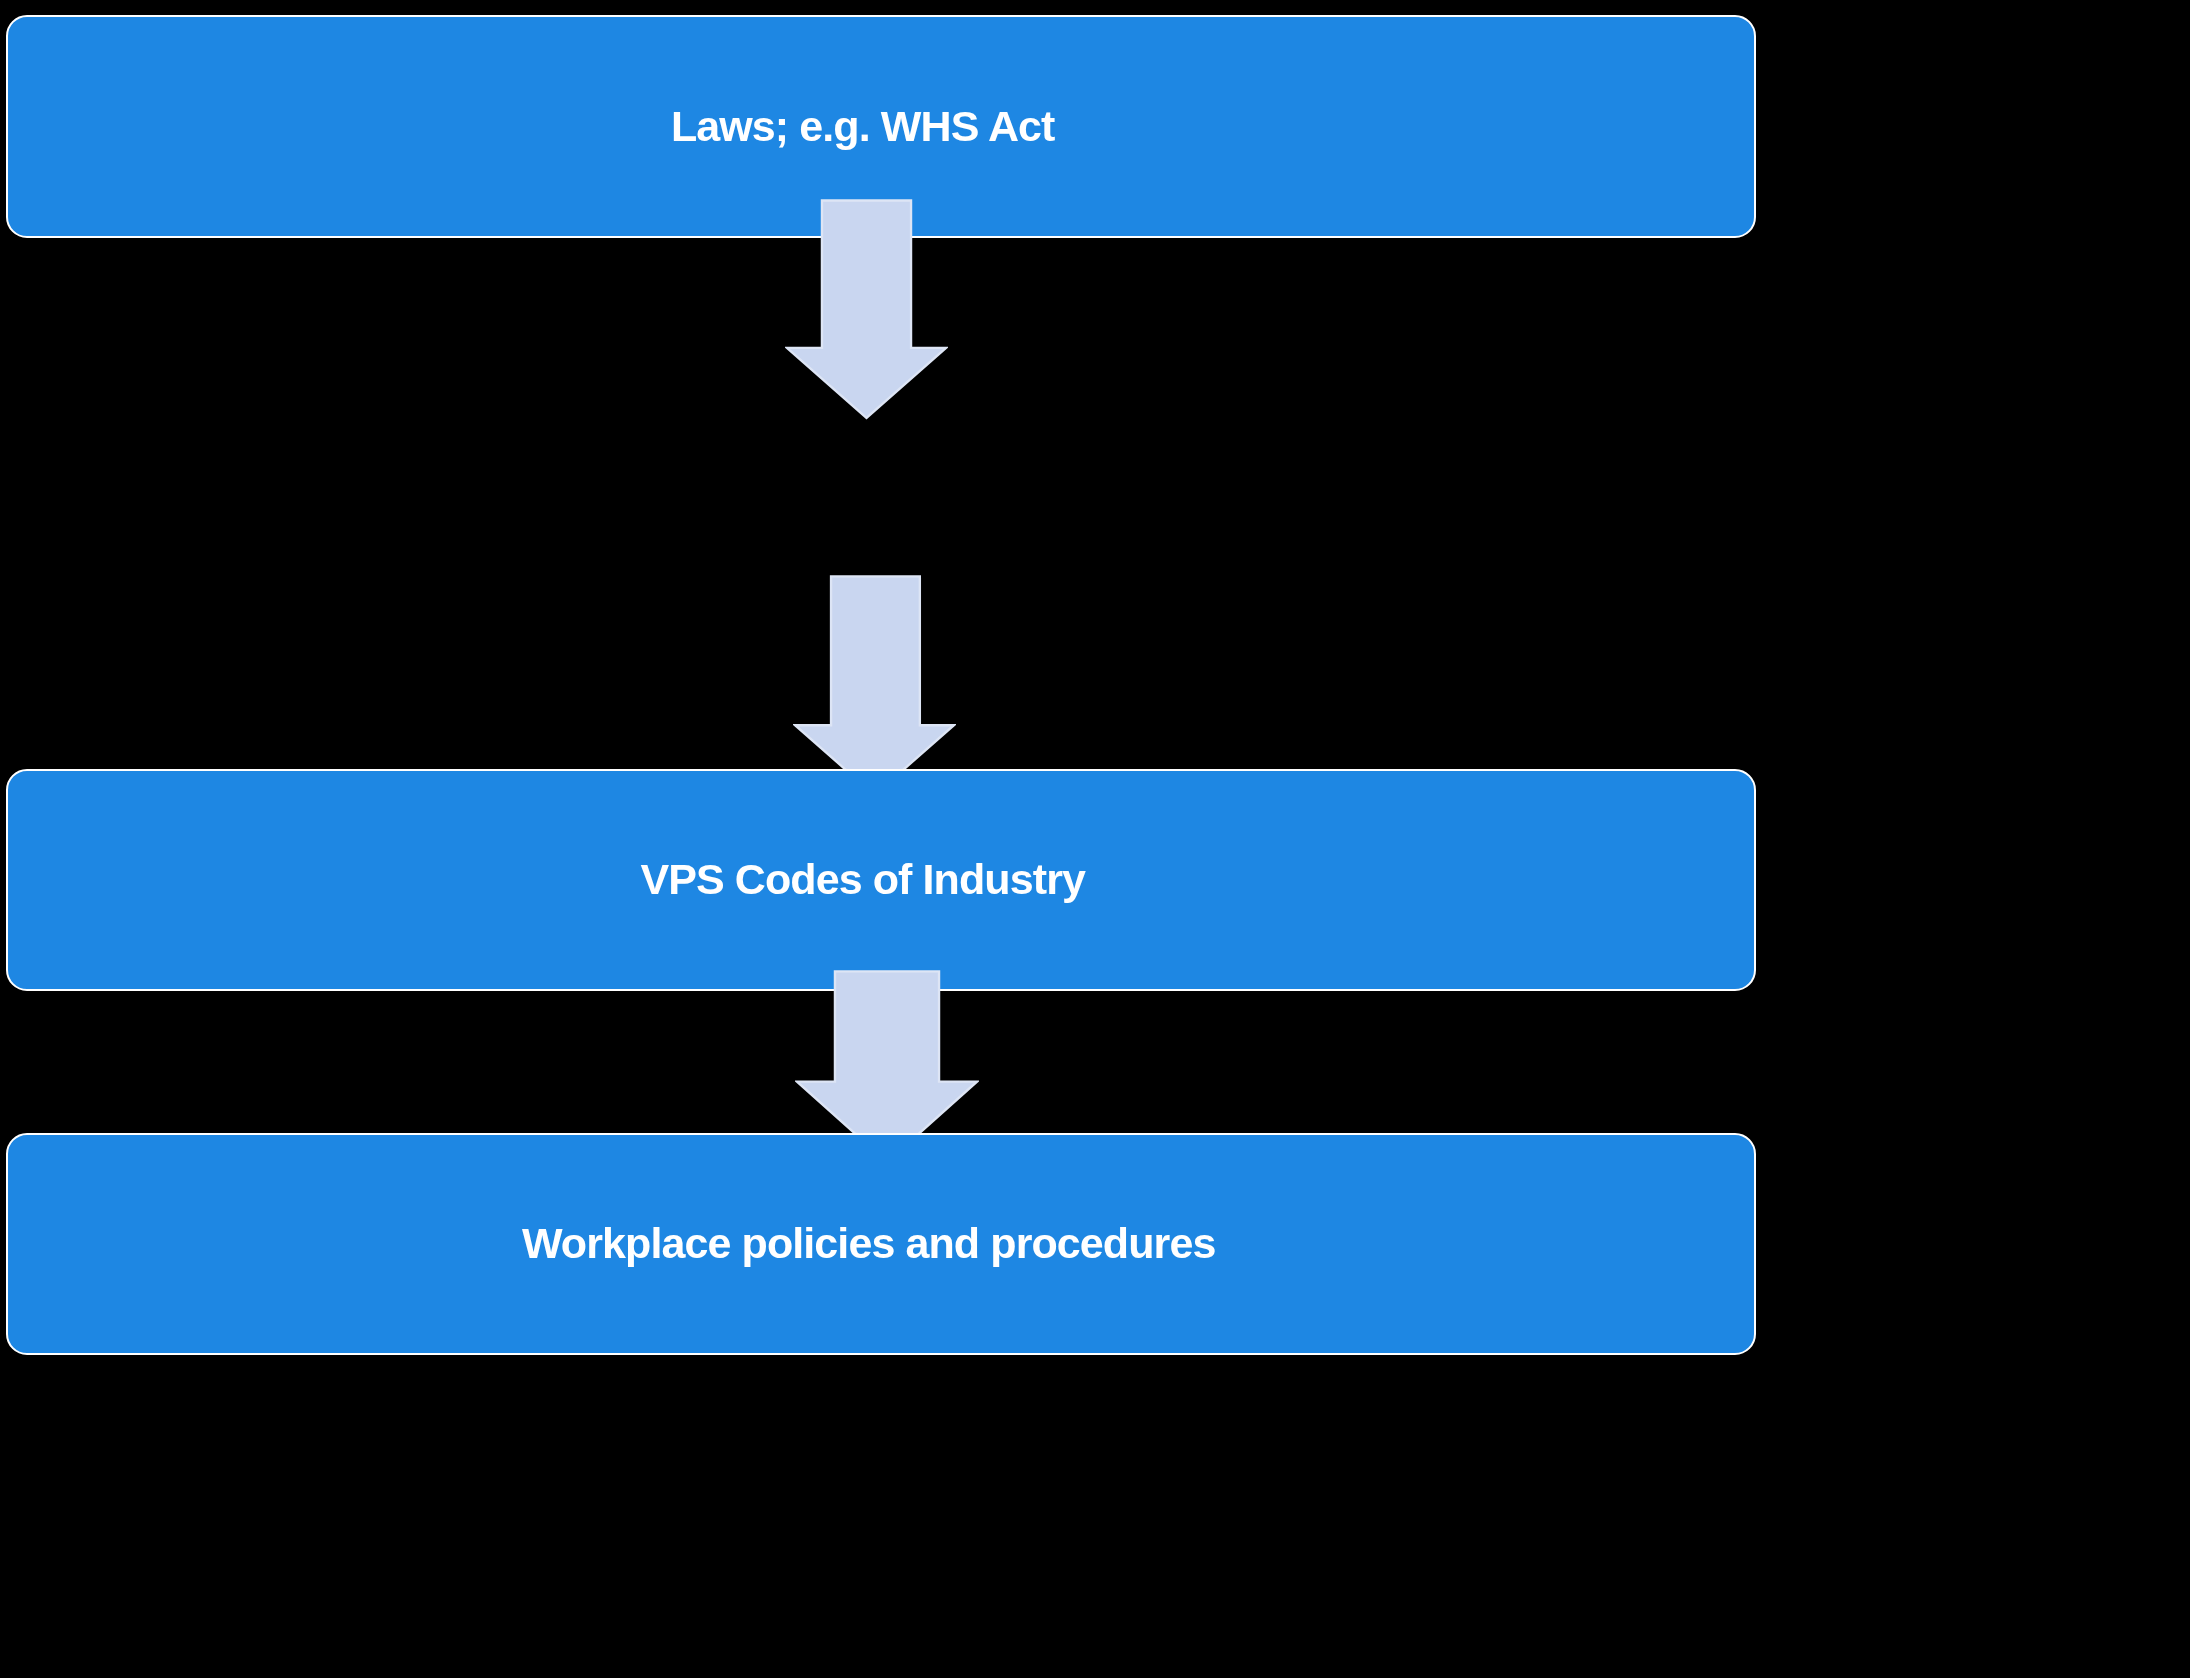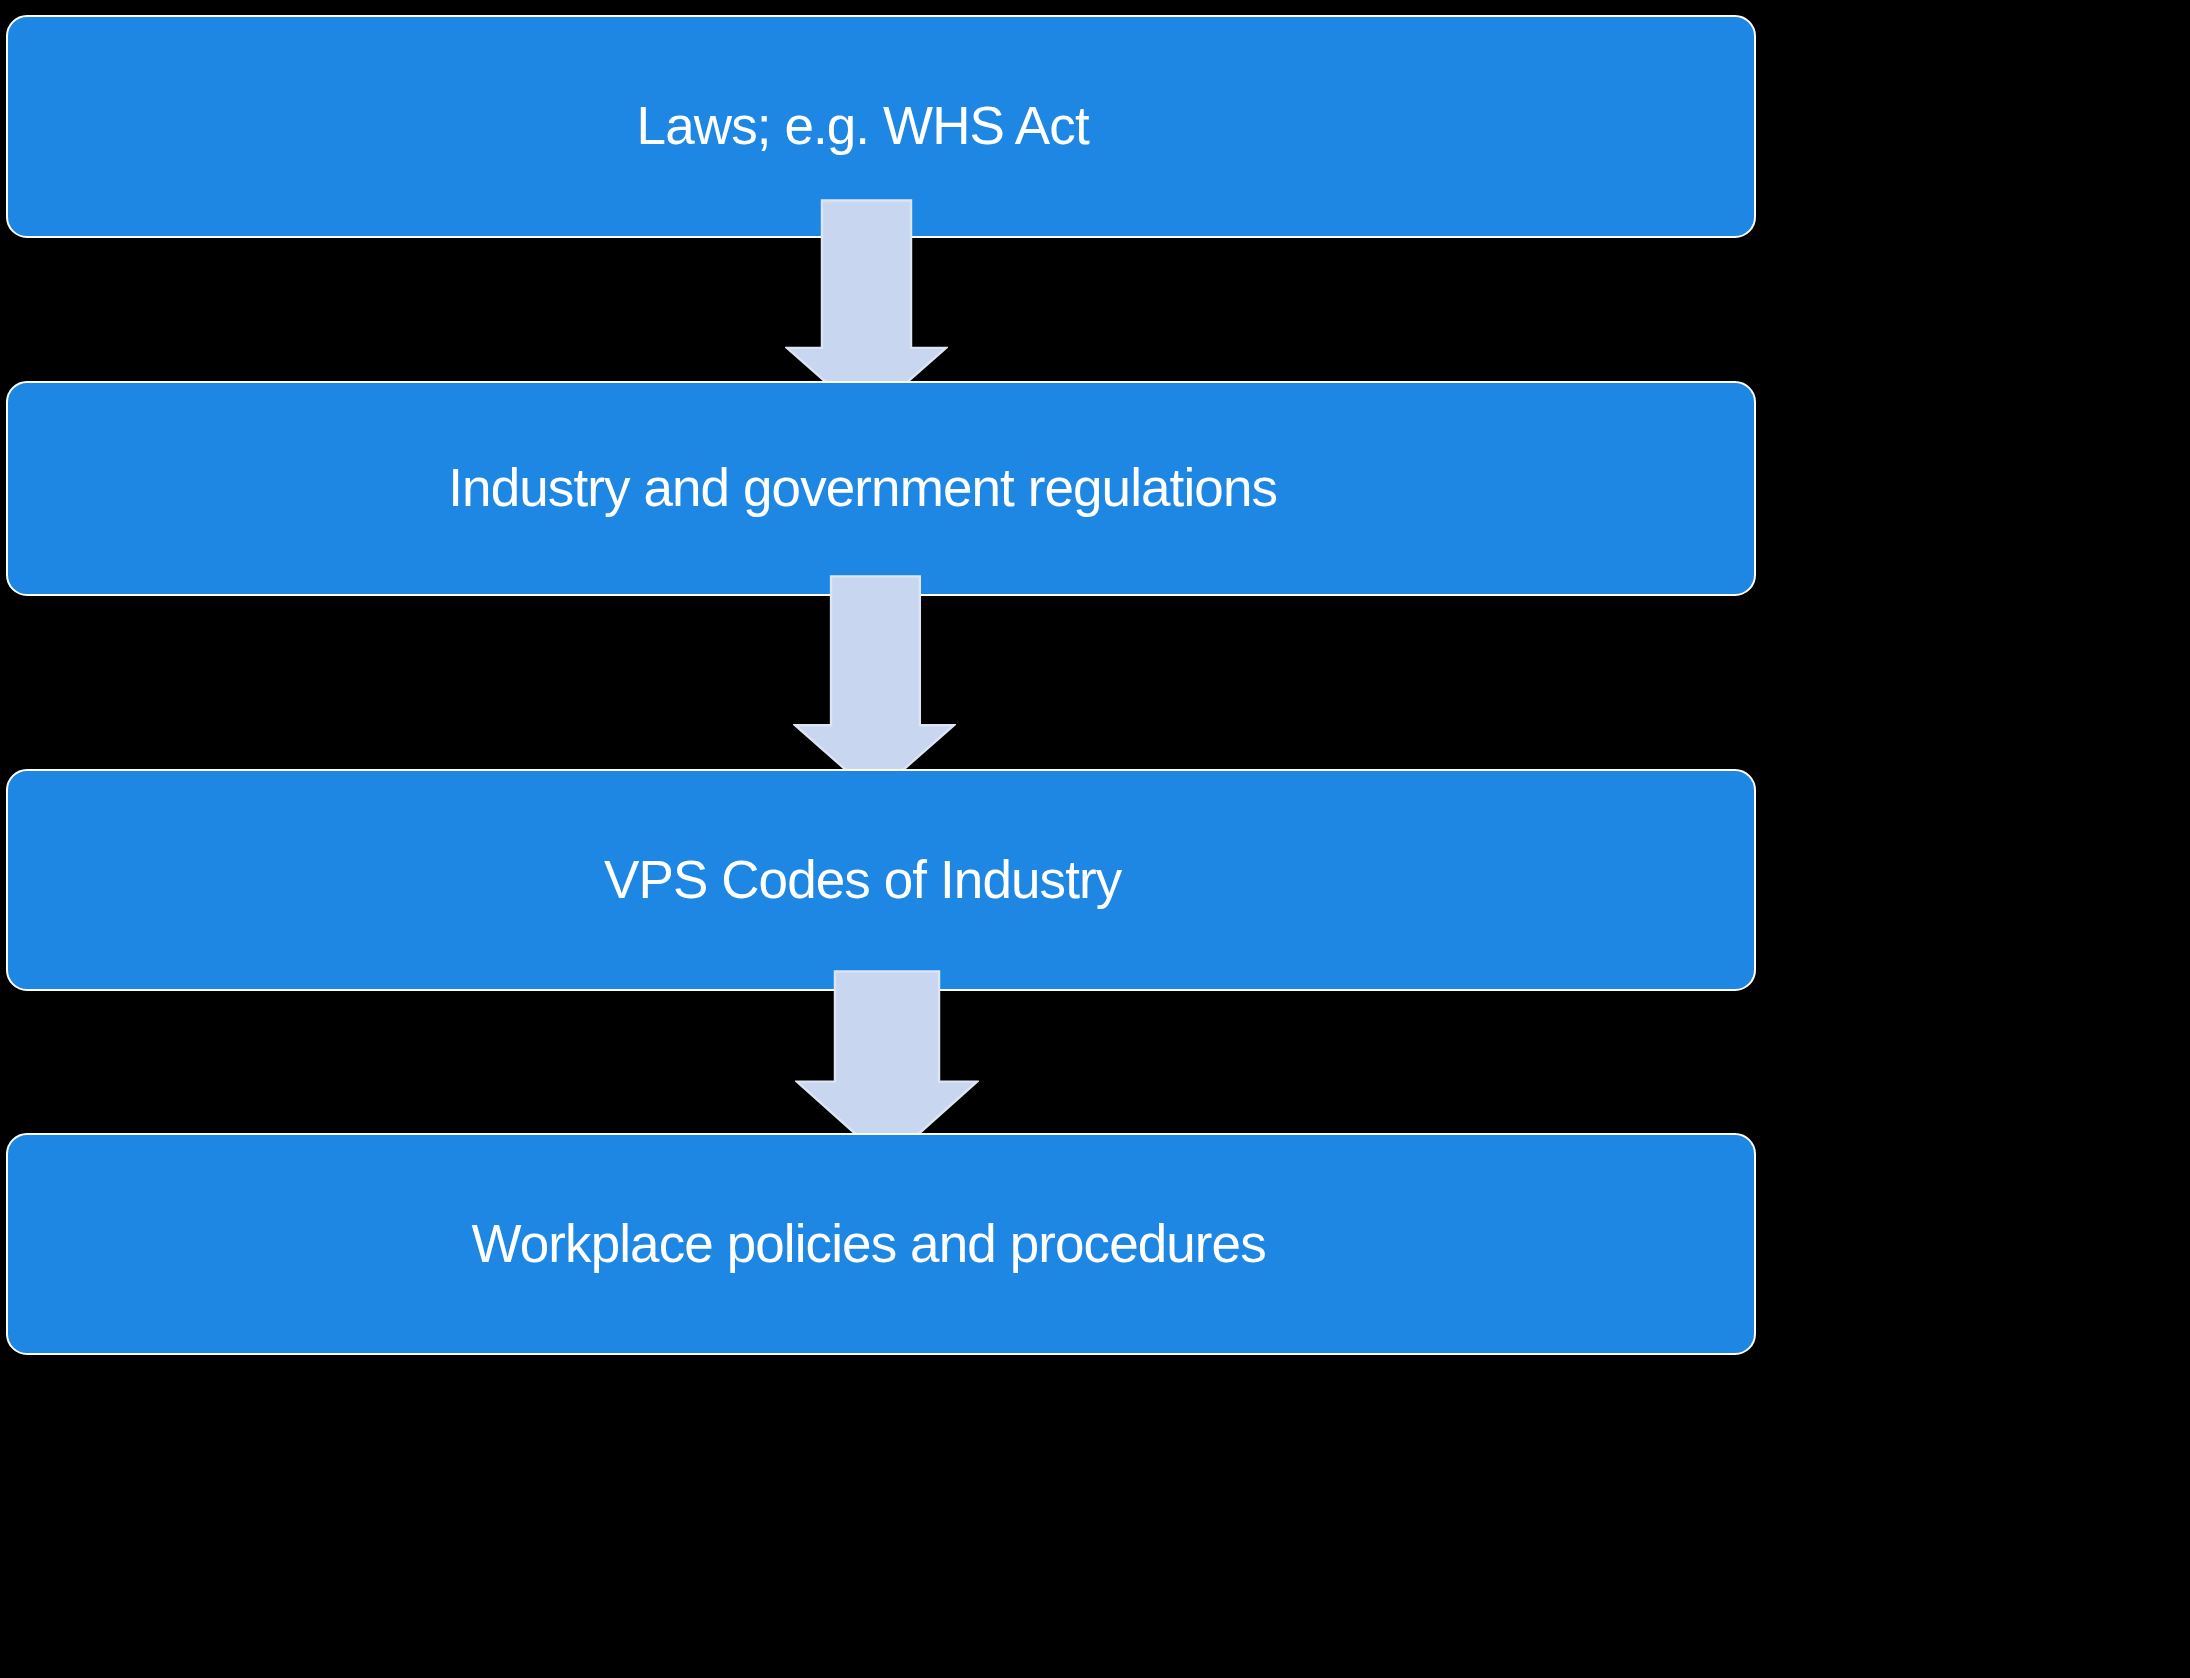--- a/index.html
+++ b/index.html
@@ -39,22 +39,22 @@
     justify-content: center;
     
     padding-right: 36px;
   }
   .box-1 { top: 15px;   height: 223px; }
   .box-2 { top: 381px;  height: 215px; }
   .box-3 { top: 769px;  height: 222px; }
   .box-4 { top: 1133px; height: 222px; padding-left: 12px; }
   .box-label {
     color: var(--text-color);
-    font-size: 53px;
-    font-weight: 400;
+    font-size: 43px;
+    font-weight: 700;
     letter-spacing: -0.9px;
     white-space: nowrap;
     text-align: center;
     line-height: 1.1;
   }
   .flow-arrow {
     position: absolute;
     display: block;
   }
   .arrow-1 { left: 785px; top: 199px; }
@@ -73,23 +73,20 @@
 <div class="stage">
 
   <div class="flow-box box-1">
     <span class="box-label">Laws; e.g. WHS Act</span>
   </div>
 
   <svg class="flow-arrow arrow-1" width="163" height="221" viewBox="0 0 172 233" aria-hidden="true">
     <polygon points="39,1.5 133,1.5 133,157 170,157 86,231 2,157 39,157"></polygon>
   </svg>
 
-  <div class="flow-box box-2">
-    <span class="box-label">Industry and government regulations</span>
-  </div>
 
   <svg class="flow-arrow arrow-2" width="163" height="222" viewBox="0 0 172 235" aria-hidden="true">
     <polygon points="40,1.5 134,1.5 134,159 170,159 86,233 2,159 40,159"></polygon>
   </svg>
 
   <div class="flow-box box-3">
     <span class="box-label">VPS Codes of Industry</span>
   </div>
 
   <svg class="flow-arrow arrow-3" width="184" height="194" viewBox="0 0 194 205" aria-hidden="true">

